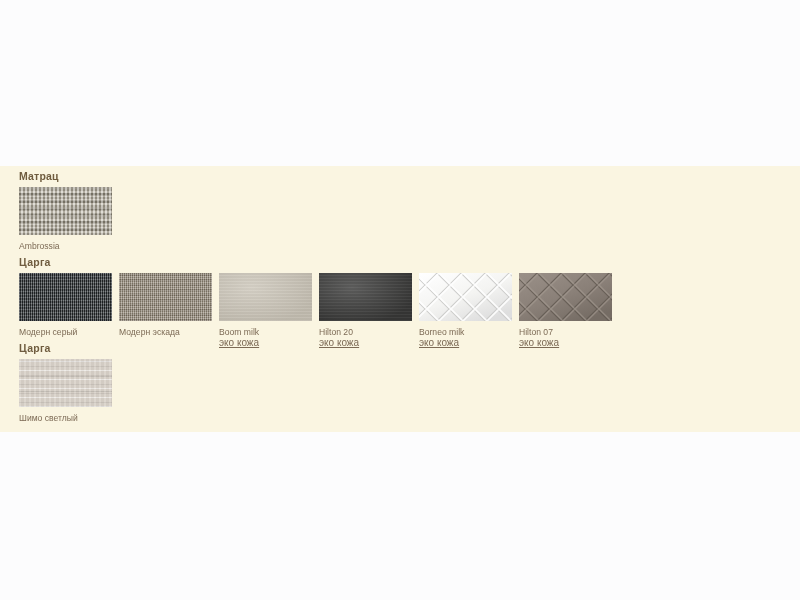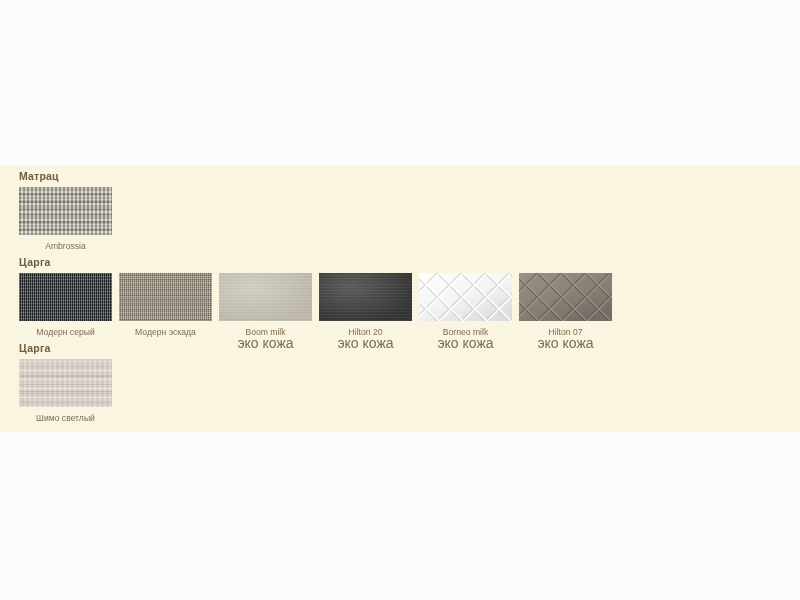--- a/index.html
+++ b/index.html
@@ -67,30 +67,31 @@
   .swatch-tile {
     width: 93px;
     height: 48px;
     position: relative;
     overflow: hidden;
     background: #cccccc;
   }
 
   .swatch-caption {
     margin-top: 6px;
-    text-align: center;
+    text-align: left;
     font-size: 8.6px;
     line-height: 10.5px;
     color: #7c6a55;
     white-space: nowrap;
   }
   .swatch-caption .sub {
     display: block;
-    font-size: 14px;
+    font-size: 10px;
     color: #7c6a55;
+    text-decoration: underline;
   }
 
   
 
   
   .tex-weave::before,
   .tex-weave::after {
     content: "";
     position: absolute;
     inset: -10px;

